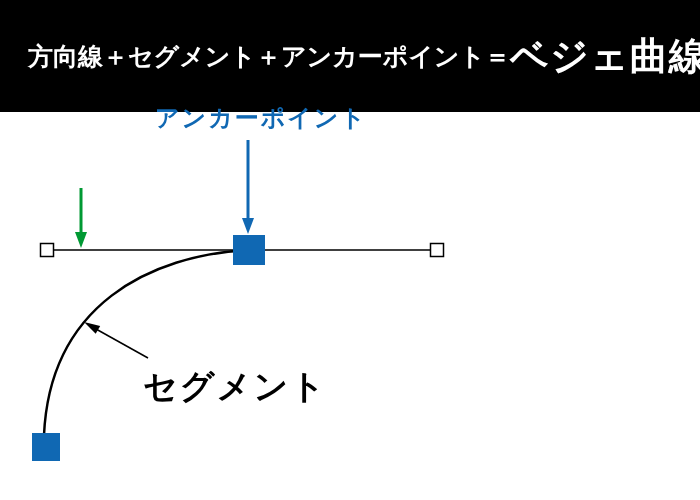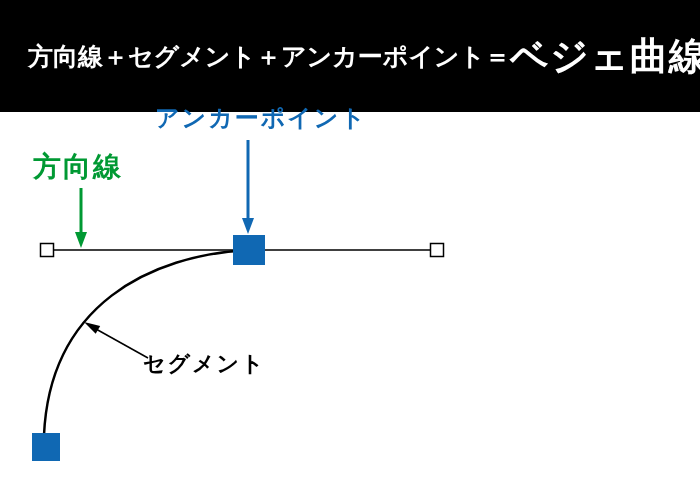--- a/index.html
+++ b/index.html
@@ -45,21 +45,21 @@
   .diagram svg { position: absolute; top: 0; left: 0; display: block; }
   .label {
     position: absolute;
     font-weight: bold;
     white-space: nowrap;
     line-height: 1.1;
     text-align: center;
   }
   .label-anchor  { left: 155px; top: 17px;  font-size: 24px; letter-spacing: 2px; color: var(--blue); }
   .label-dirline { left: 33px;  top: 64px;  font-size: 28px; letter-spacing: 2px; color: var(--green); }
-  .label-segment { left: 143px; top: 264px; font-size: 22px; letter-spacing: 2px; color: var(--line_black); }
+  .label-segment { left: 143px; top: 280px; font-size: 34px; letter-spacing: 2px; color: var(--line_black); }
 
   .arrow-blue  line    { stroke: var(--blue);  stroke-width: 3; }
   .arrow-blue  polygon { fill: var(--blue);  stroke: none; }
   .arrow-green line    { stroke: var(--green); stroke-width: 3; }
   .arrow-green polygon { fill: var(--green); stroke: none; }
   .arrow-black line    { stroke: var(--line_black); stroke-width: 1.5; }
   .arrow-black polygon { fill: var(--line_black); stroke: none; }
 
   .direction-line { stroke: var(--line_black); stroke-width: 1.5; }
   .segment-curve  { stroke: var(--line_black); stroke-width: 2.5; fill: none; }
@@ -104,18 +104,17 @@
       </g>
 
       <g class="arrow-black">
         <line x1="148" y1="270" x2="96" y2="241"></line>
         <polygon points="84,234 100.2,237.9 95.7,245.8"></polygon>
       </g>
     </svg>
 
     <div class="label label-anchor">アンカーポイント</div>
 
-    <div class="label label-dirline">方向線</div>
 
     <div class="label label-segment">セグメント</div>
 
   </div>
 </div>
 
 </body></html>

